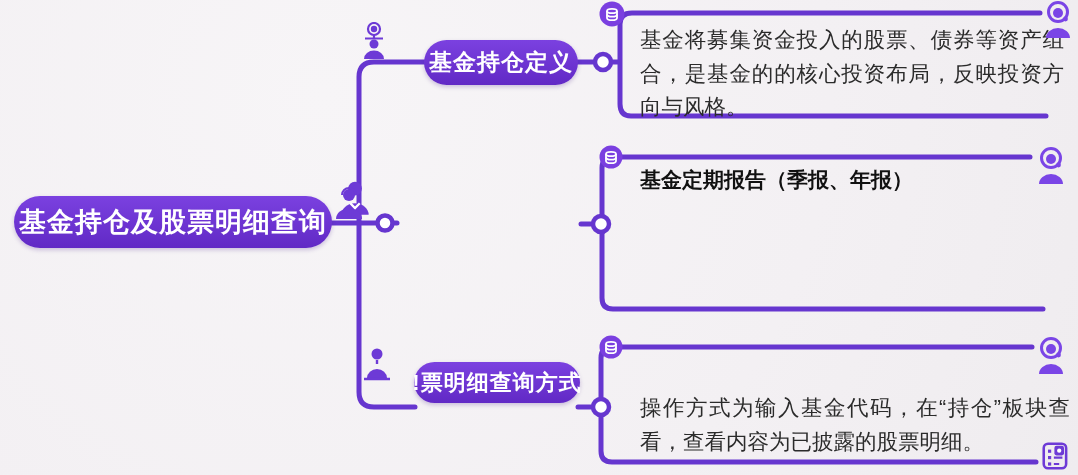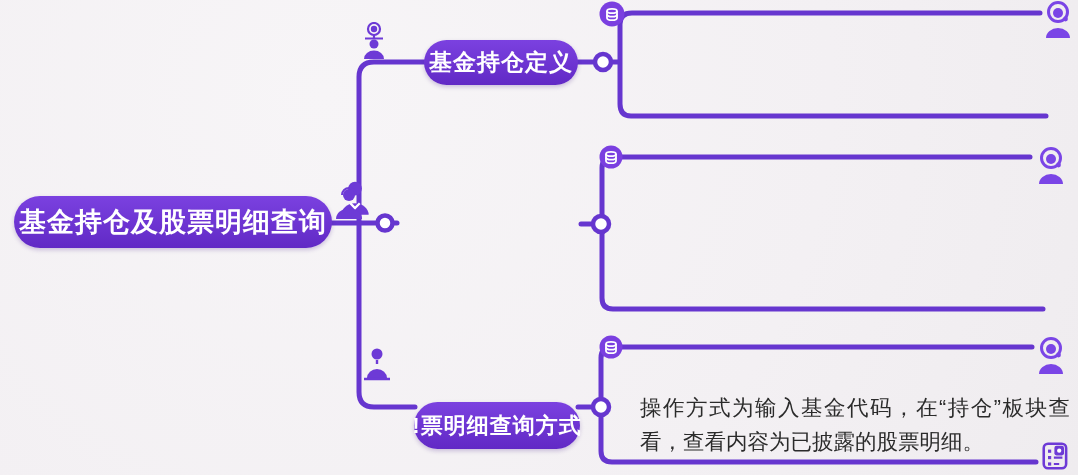--- a/index.html
+++ b/index.html
@@ -23,21 +23,21 @@
     color:#fff;font-weight:bold;
     border-radius:30px;
     white-space:nowrap;
     box-shadow:0 2px 4px rgba(70,30,140,.25);
     letter-spacing:1px;
     z-index:3;
   }
   .node-root{left:14px;top:196px;width:318px;height:52px;font-size:27px;}
   .node-b1{left:424px;top:40px;width:154px;height:45px;font-size:23px;text-align:right;}
   .node-b2{left:397px;top:200px;width:186px;height:47px;font-size:22px;}
-  .node-b3{left:414px;top:402px;width:166px;height:47px;font-size:22px;text-align:right;}
+  .node-b3{left:414px;top:362px;width:166px;height:41px;font-size:22px;text-align:right;}
   .box-title{
     position:absolute;font-size:21px;font-weight:bold;color:#111;
     white-space:nowrap;z-index:2;
   }
   .box-title:empty{display:none;}
   .box-body{
     position:absolute;font-size:21.5px;color:#2b2b2b;line-height:1.56;
     z-index:2;text-align:justify;
   }
   .t1{left:640px;top:166px;}
@@ -100,21 +100,23 @@
           <path d="M-5,0.5 v3.5 a5,2.2 0 0 0 10,0 v-3.5"></path>
         </g>
       </g>
     </g>
   </svg>
 
   <div class="node node-root">基金持仓及股票明细查询</div>
   <div class="node node-b1">基金持仓定义</div>
   <div class="node node-b3">!票明细查询方式</div>
 
+  <div class="box-body b1">基金将募集资金投入的股票、债券等资产组合，是基金的的核心投资布局，反映投资方向与风格。</div>
 
+  <div class="box-title t1">基金定期报告（季报、年报）</div>
 
   <div class="box-body b3">操作方式为输入基金代码，在“持仓”板块查看，查看内容为已披露的股票明细。</div>
 
   <svg class="icon" style="left:334px;top:176px;" width="42" height="42" viewBox="0 0 40 40">
     <g fill="#6d3ad6">
       <circle cx="20" cy="12" r="6.5"></circle>
       <path d="M7,37 a13,11 0 0 1 26,0 z"></path>
     </g>
     <path d="M15.5,26 l4.5,4.5 4.5,-4.5" stroke="#fff" stroke-width="2.2" fill="none"></path>
   </svg>

